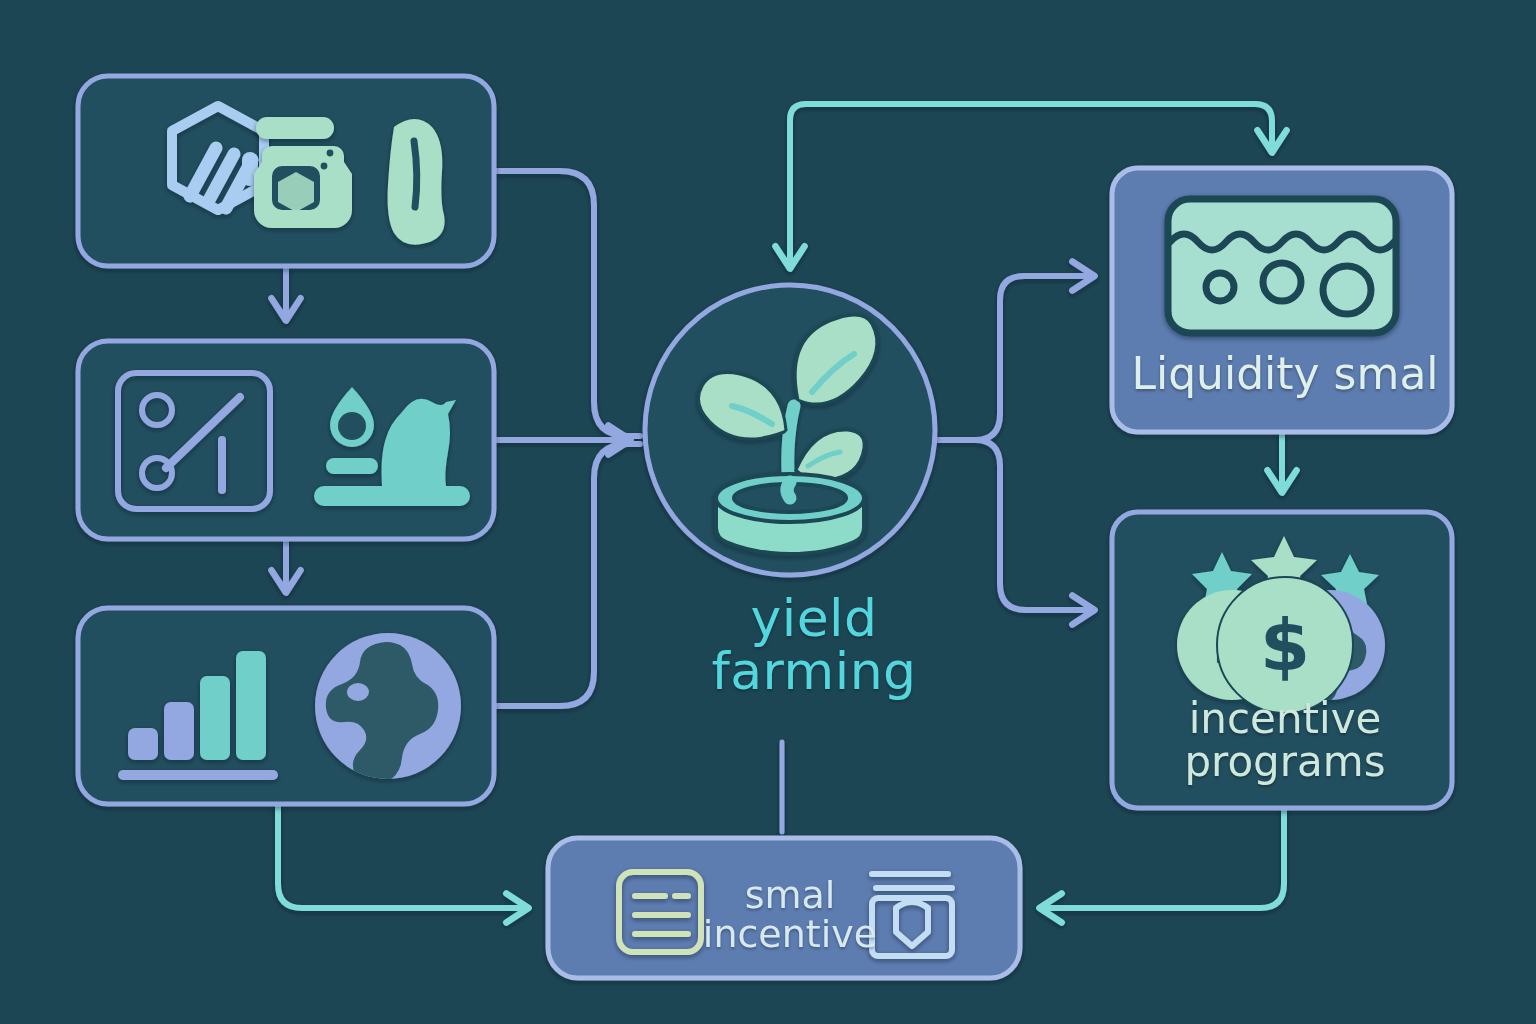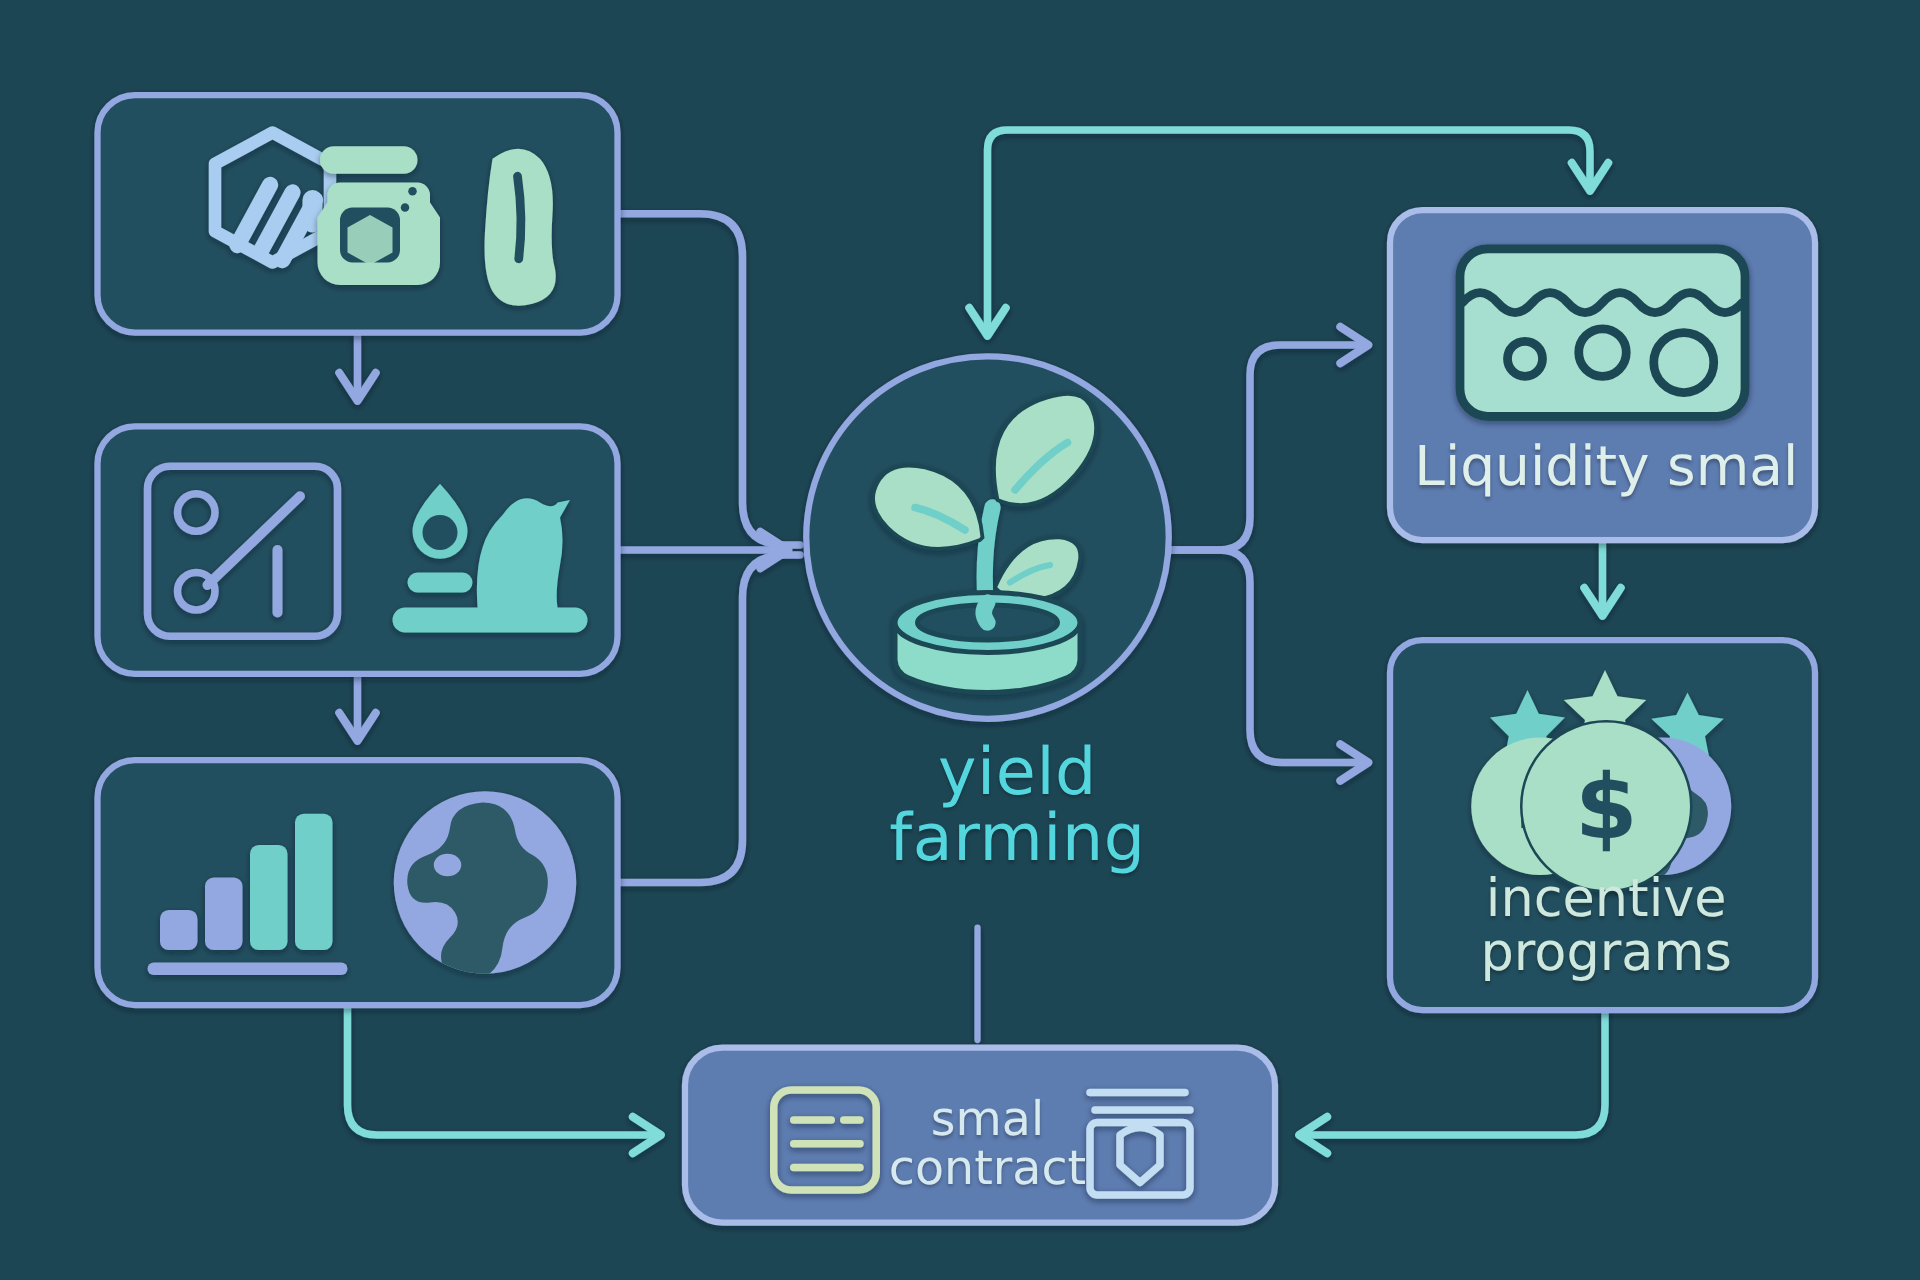--- a/index.html
+++ b/index.html
@@ -224,15 +224,15 @@
       </g>
     </g>
   </svg>
 
   <div class="lbl" id="lbl-center">yield
 farming</div>
   <div class="lbl" id="lbl-pool">Liquidity smal</div>
   <div class="lbl" id="lbl-incentive">incentive
 programs</div>
   <div class="lbl" id="lbl-contract">smal
-contract</div>
+incentive</div>
 
 </div>
 
 </body></html>

